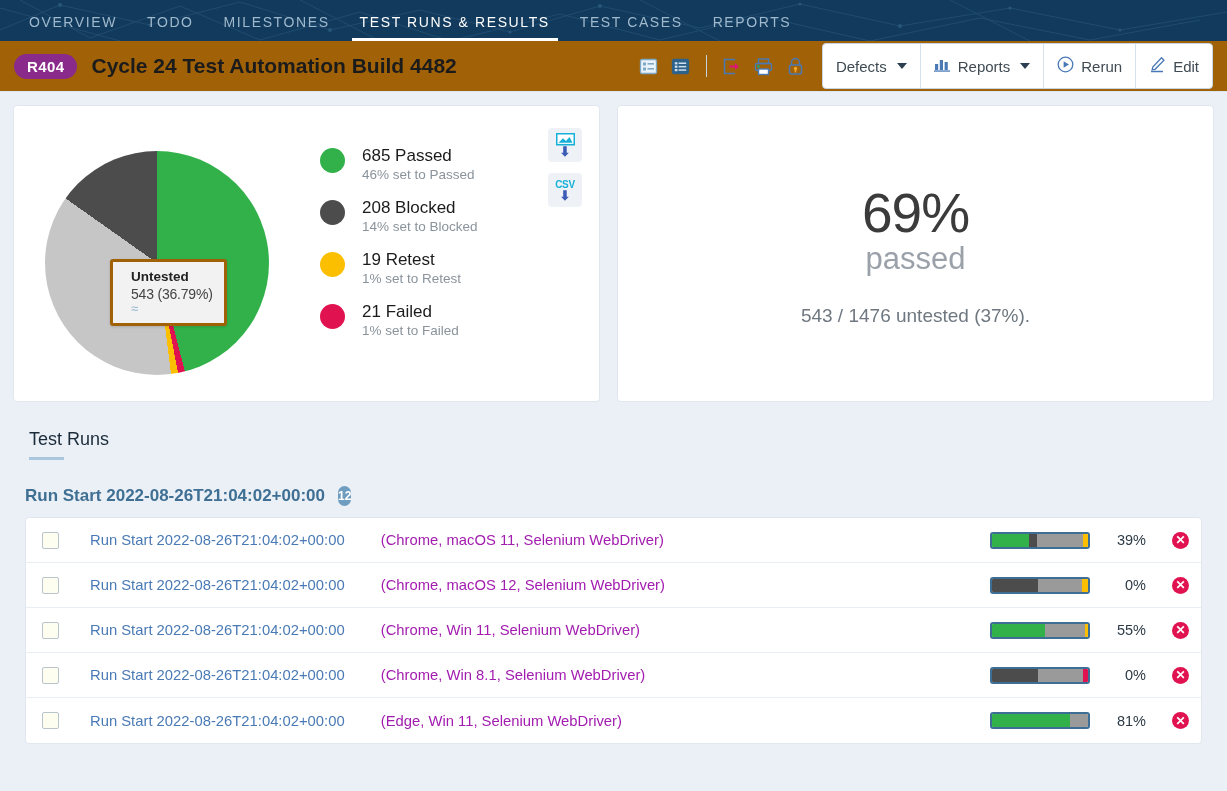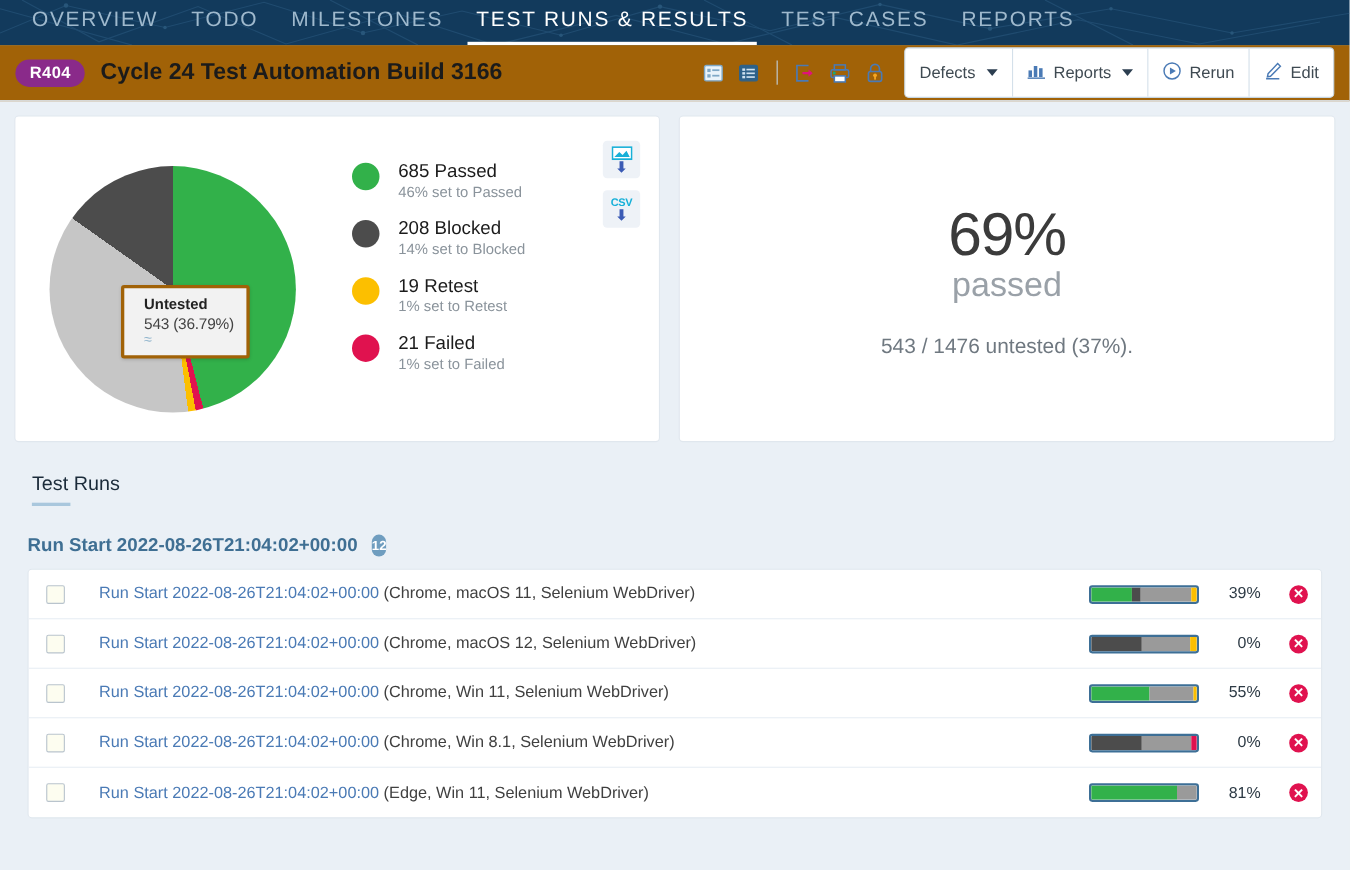--- a/index.html
+++ b/index.html
@@ -16,21 +16,21 @@
     height: 41px;
     background: #123a5c;
     display: flex;
     align-items: flex-end;
     padding-left: 14px;
     overflow: hidden;
   }
   .topnav .constellation { position: absolute; inset: 0; opacity: .55; }
   .nav-tab {
     position: relative;
-    font-size: 19px;
+    font-size: 14px;
     letter-spacing: 1.6px;
     color: #9fb9cd;
     padding: 0 15px 11px 15px;
     white-space: nowrap;
     cursor: pointer;
     margin-top: 44px;
   }
   .nav-tab.active { color: #ffffff; }
   .nav-tab.active::after {
     content: "";
@@ -201,21 +201,21 @@
   .cbox {
     width: 17px; height: 17px;
     background: #fdfdf0;
     border: 1px solid #b9c4cd;
     border-radius: 2px;
     flex: 0 0 auto;
     cursor: pointer;
   }
   .run-link { margin-left: 31px; font-size: 14.8px; white-space: nowrap; cursor: pointer; }
   .run-date { color: #4a7ab5; }
-  .run-env { color: #404040; }
+  .run-env { color: #a21caf; margin-left: 32px; }
   .row-right { margin-left: auto; display: flex; align-items: center; }
   .bar {
     width: 100px; height: 17px;
     border: 2px solid #3d6f96;
     border-radius: 3px;
     display: flex; overflow: hidden;
   }
   .bar span { height: 100%; display: block; }
   .pct { width: 56px; text-align: right; font-size: 14.5px; color: #2d3a45; }
   .del {
@@ -253,21 +253,21 @@
   <div class="nav-tab">OVERVIEW</div>
   <div class="nav-tab">TODO</div>
   <div class="nav-tab">MILESTONES</div>
   <div class="nav-tab active">TEST RUNS &amp; RESULTS</div>
   <div class="nav-tab">TEST CASES</div>
   <div class="nav-tab">REPORTS</div>
 </div>
 
 <div class="titlebar">
   <div class="run-badge">R404</div>
-  <div class="page-title">Cycle 24 Test Automation Build 3166</div>
+  <div class="page-title">Cycle 24 Test Automation Build 4482</div>
 
   <div class="titlebar-right">
     <div class="icon-btn">
       <svg width="19" height="19" viewBox="0 0 19 19">
         <rect x="1.5" y="2.5" width="16" height="14" rx="1.5" fill="#eaf3fa" stroke="#7fa8c6" stroke-width="1.3"></rect>
         <rect x="4" y="5.5" width="3" height="3" fill="#7fa8c6"></rect>
         <rect x="8.5" y="6" width="6.5" height="1.6" fill="#7fa8c6"></rect>
         <rect x="4" y="10.5" width="3" height="3" fill="#7fa8c6"></rect>
         <rect x="8.5" y="11" width="6.5" height="1.6" fill="#7fa8c6"></rect>
       </svg>

